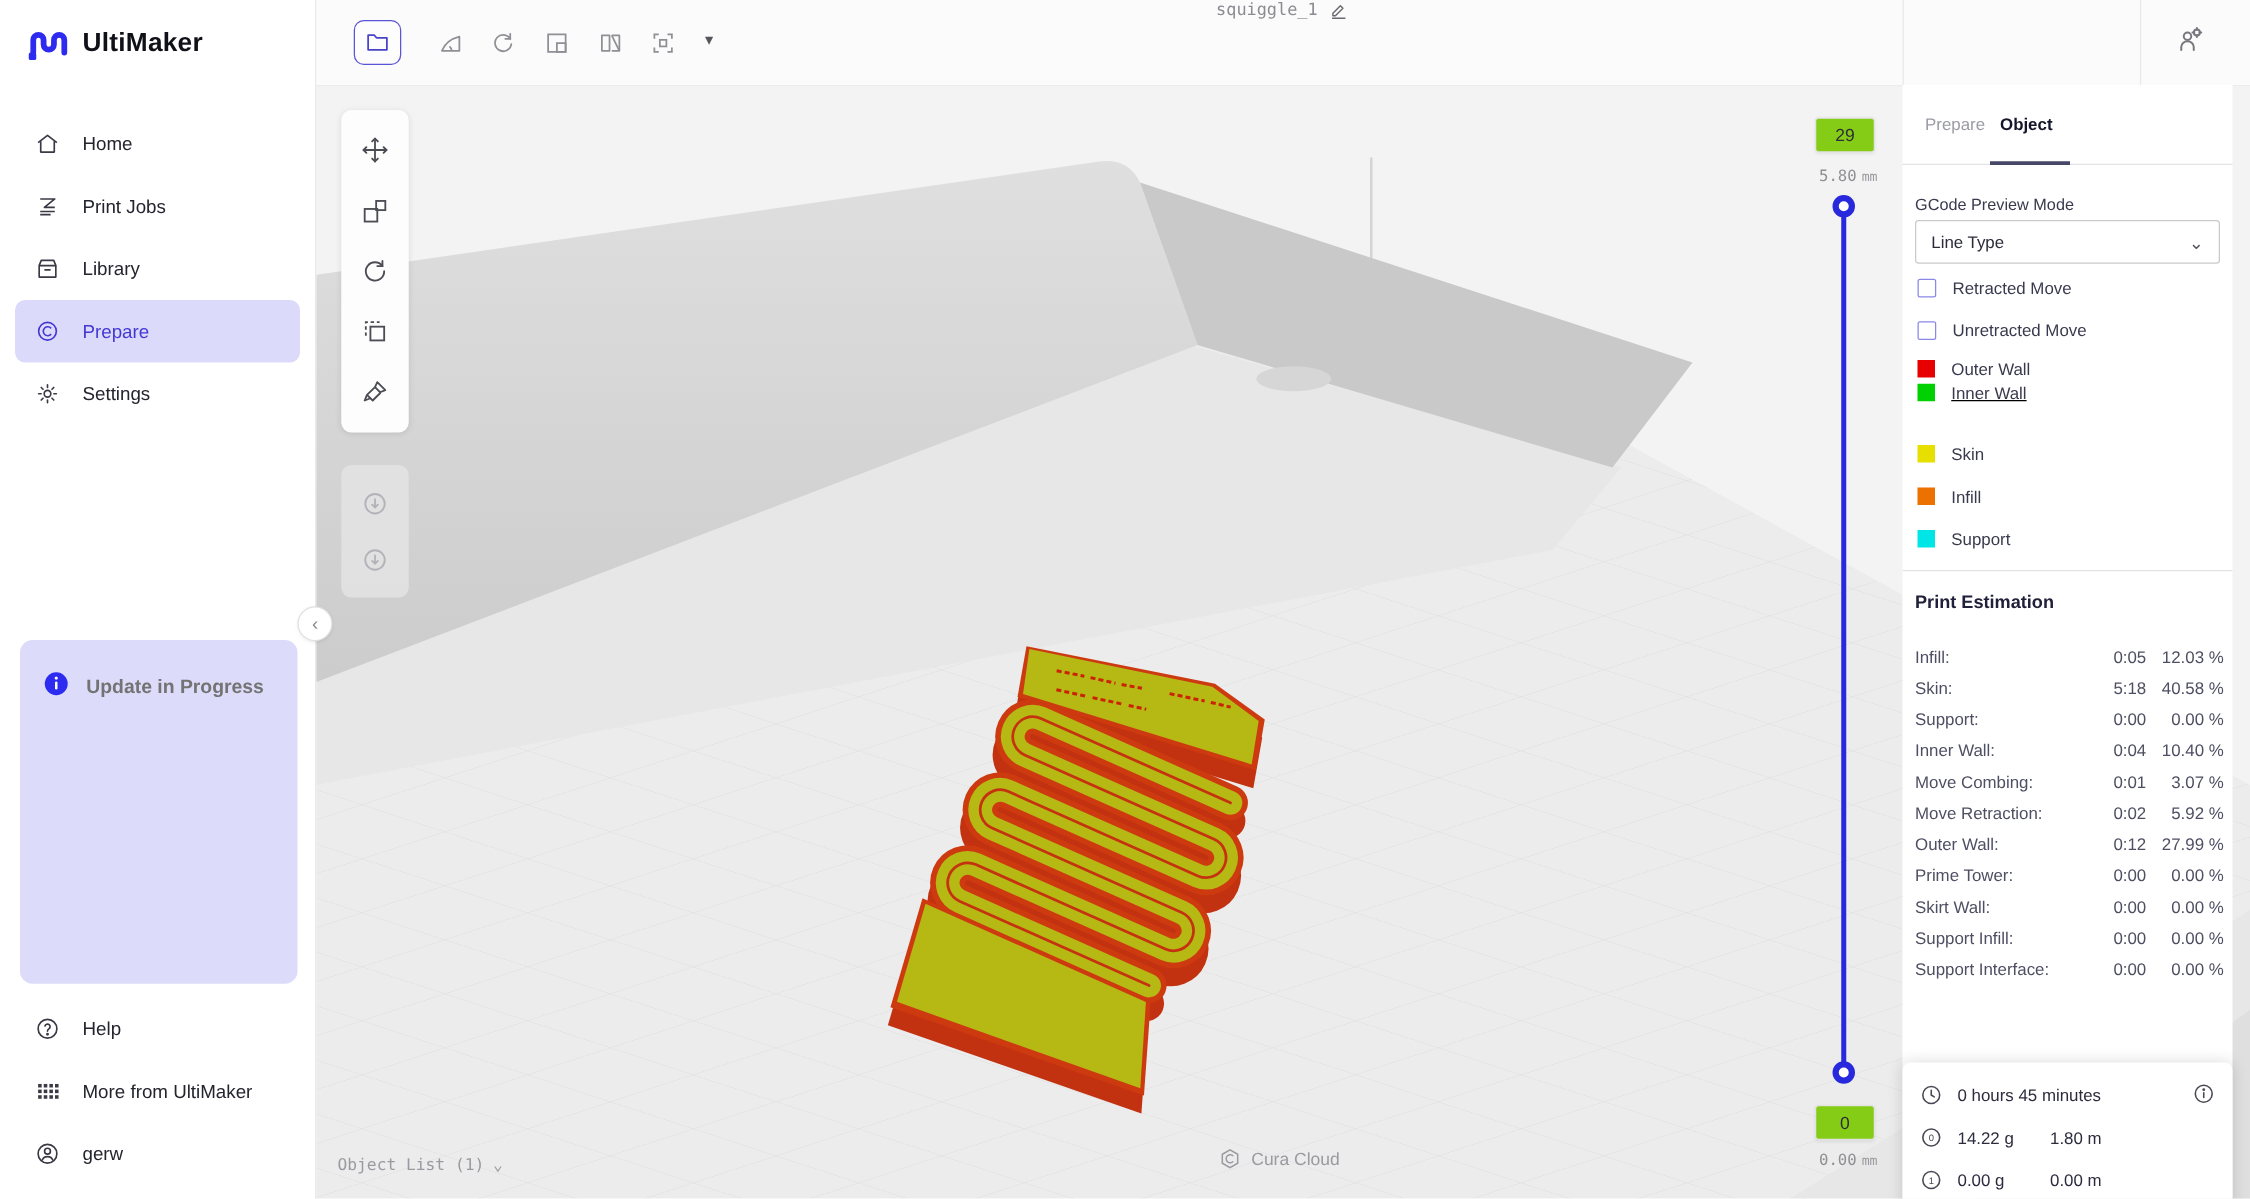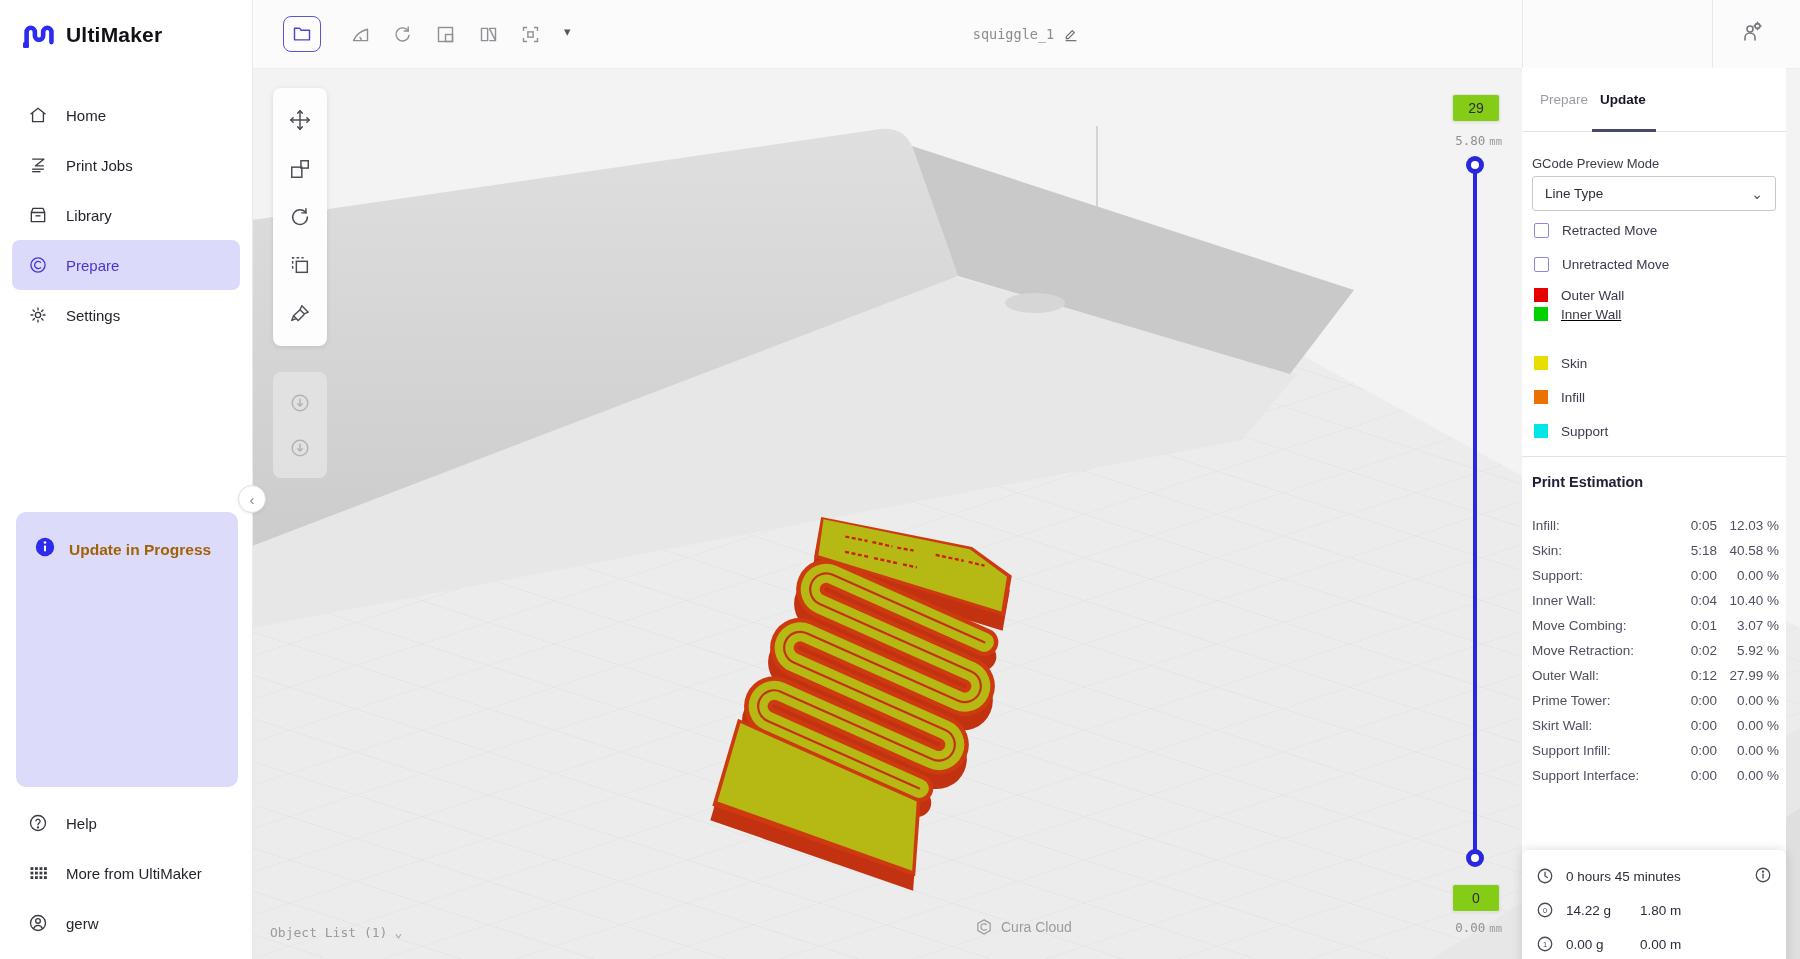--- a/index.html
+++ b/index.html
@@ -12,42 +12,42 @@
   
   #topbar{position:absolute;left:252px;top:0;width:1548px;height:68px;background:#fbfbfb;
           border-bottom:1px solid #ececec;z-index:20;}
   .tb-divider{position:absolute;top:0;width:1px;height:68px;background:#e9e9e9;}
   #folder-btn{position:absolute;left:31px;top:16px;width:38px;height:36px;border:1.5px solid #5a54d6;
           border-radius:8px;background:#fdfdfe;display:flex;align-items:center;justify-content:center;
           color:#4a44c8;cursor:pointer;box-sizing:border-box;}
   .tb-icon{position:absolute;top:22px;width:24px;height:24px;color:#8f8f95;display:flex;
           align-items:center;justify-content:center;cursor:pointer;}
   #tb-caret{position:absolute;top:24px;font-size:13px;color:#55555c;cursor:pointer;}
-  #doc-title{position:absolute;left:0;right:0;top:0;height:68px;display:flex;align-items:center;
+  #doc-title{position:absolute;left:0;right:0;top:0;height:68px;display:flex;align-items:flex-start;
           justify-content:center;gap:9px;color:#8b8b92;
           font-family:"DejaVu Sans Mono","Liberation Mono",monospace;font-size:13.5px;}
   #account-icon{position:absolute;right:36px;top:20px;color:#77777e;cursor:pointer;}
 
   
   #sidebar{position:absolute;left:0;top:0;width:252px;height:959px;background:#fff;
           border-right:1px solid #e9e9e9;z-index:40;}
   #logo{position:absolute;left:22px;top:20px;display:flex;align-items:center;gap:10px;}
   #logo-text{font-size:21px;font-weight:bold;color:#101018;letter-spacing:.2px;}
   .nav-item{display:flex;align-items:center;gap:18px;height:50px;padding-left:28px;
           font-size:15px;color:#24242f;cursor:pointer;}
   .nav-item svg{color:#3a3a46;flex:0 0 auto;}
   .nav-item.active{background:var(--active-item-bg);border-radius:8px;margin:0 12px;
           padding-left:16px;color:var(--active-item-fg);}
   .nav-item.active svg{color:var(--active-item-fg);}
   #nav-top{position:absolute;left:0;right:0;top:90px;}
   #nav-bottom{position:absolute;left:0;right:0;top:798px;}
   #notice{position:absolute;left:16px;top:512px;width:222px;height:275px;background:var(--notice-bg);
           border-radius:10px;padding:24px 18px;box-sizing:border-box;}
   .notice-head{display:flex;gap:13px;align-items:flex-start;}
-  .notice-title{font-size:15.5px;font-weight:bold;color:#a16207;line-height:1.8;}
+  .notice-title{font-size:15.5px;font-weight:bold;color:#737373;line-height:1.8;}
   .notice-body{margin-top:10px;font-size:14px;color:#32324a;line-height:1.82;}
   #collapse-btn{position:absolute;left:238px;top:485px;width:28px;height:28px;border-radius:50%;
           background:#fff;border:1px solid #e0e0e0;color:#8a8a90;z-index:45;display:flex;
           align-items:center;justify-content:center;font-size:15px;cursor:pointer;
           box-shadow:0 1px 3px rgba(0,0,0,.08);}
 
   
   #vp-tools{position:absolute;left:273px;top:88px;width:54px;height:258px;background:#fdfdfd;
           border-radius:8px;box-shadow:0 1px 5px rgba(0,0,0,.10);z-index:10;display:flex;
           flex-direction:column;align-items:center;justify-content:space-around;padding:8px 0;
@@ -412,21 +412,21 @@
     <svg width="18" height="18" viewBox="0 0 24 24" fill="none" stroke="#9a9aa0" stroke-width="1.6">
       <path d="M12 2.5 l8.2 4.7 v9.6 L12 21.5 l-8.2 -4.7 V7.2 Z"></path>
         <path d="M15.5 9.2 a4.3 4.3 0 1 0 0 5.6"></path>
     </svg>
     <span>Cura Cloud</span>
   </div>
 
   <div id="panel">
     <div id="panel-header">
       <div class="tab" id="tab-prepare">Prepare</div>
-      <div class="tab" id="tab-preview">Update</div>
+      <div class="tab" id="tab-preview">Object</div>
       <div id="tab-underline"></div>
     </div>
 
     <div id="panel-body">
       <div id="gcode-label">GCode Preview Mode</div>
       <div id="gcode-select">
         <span>Line Type</span>
         <span class="chev">⌄</span>
       </div>
 

